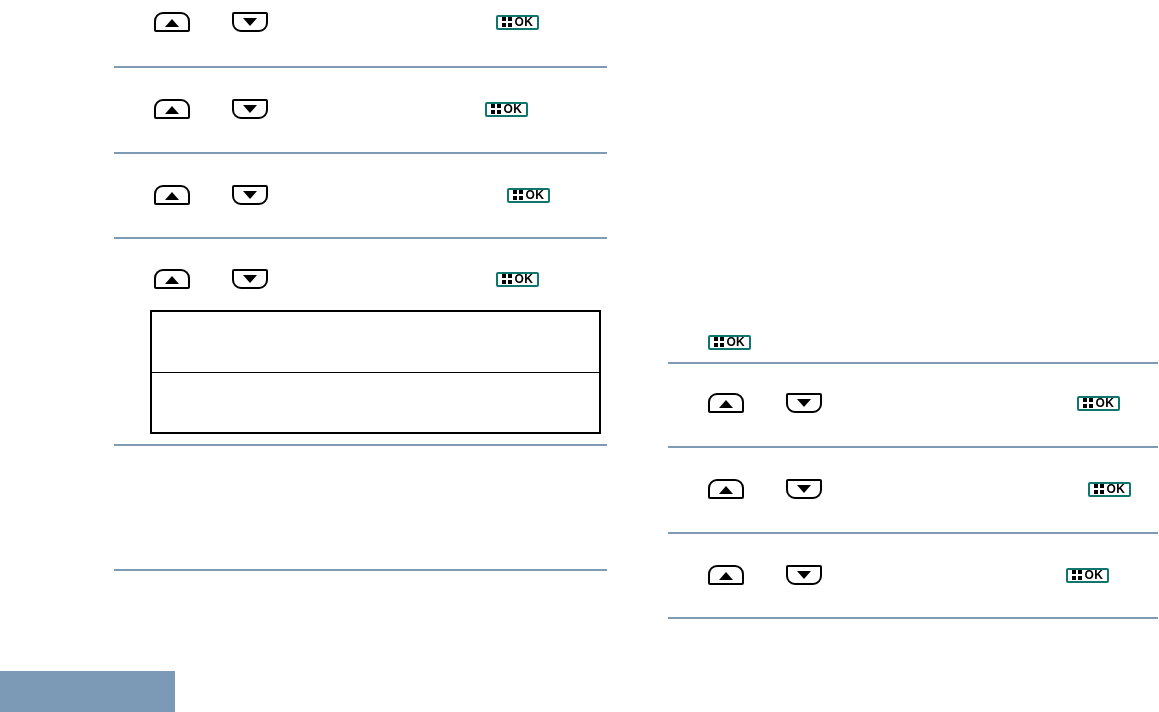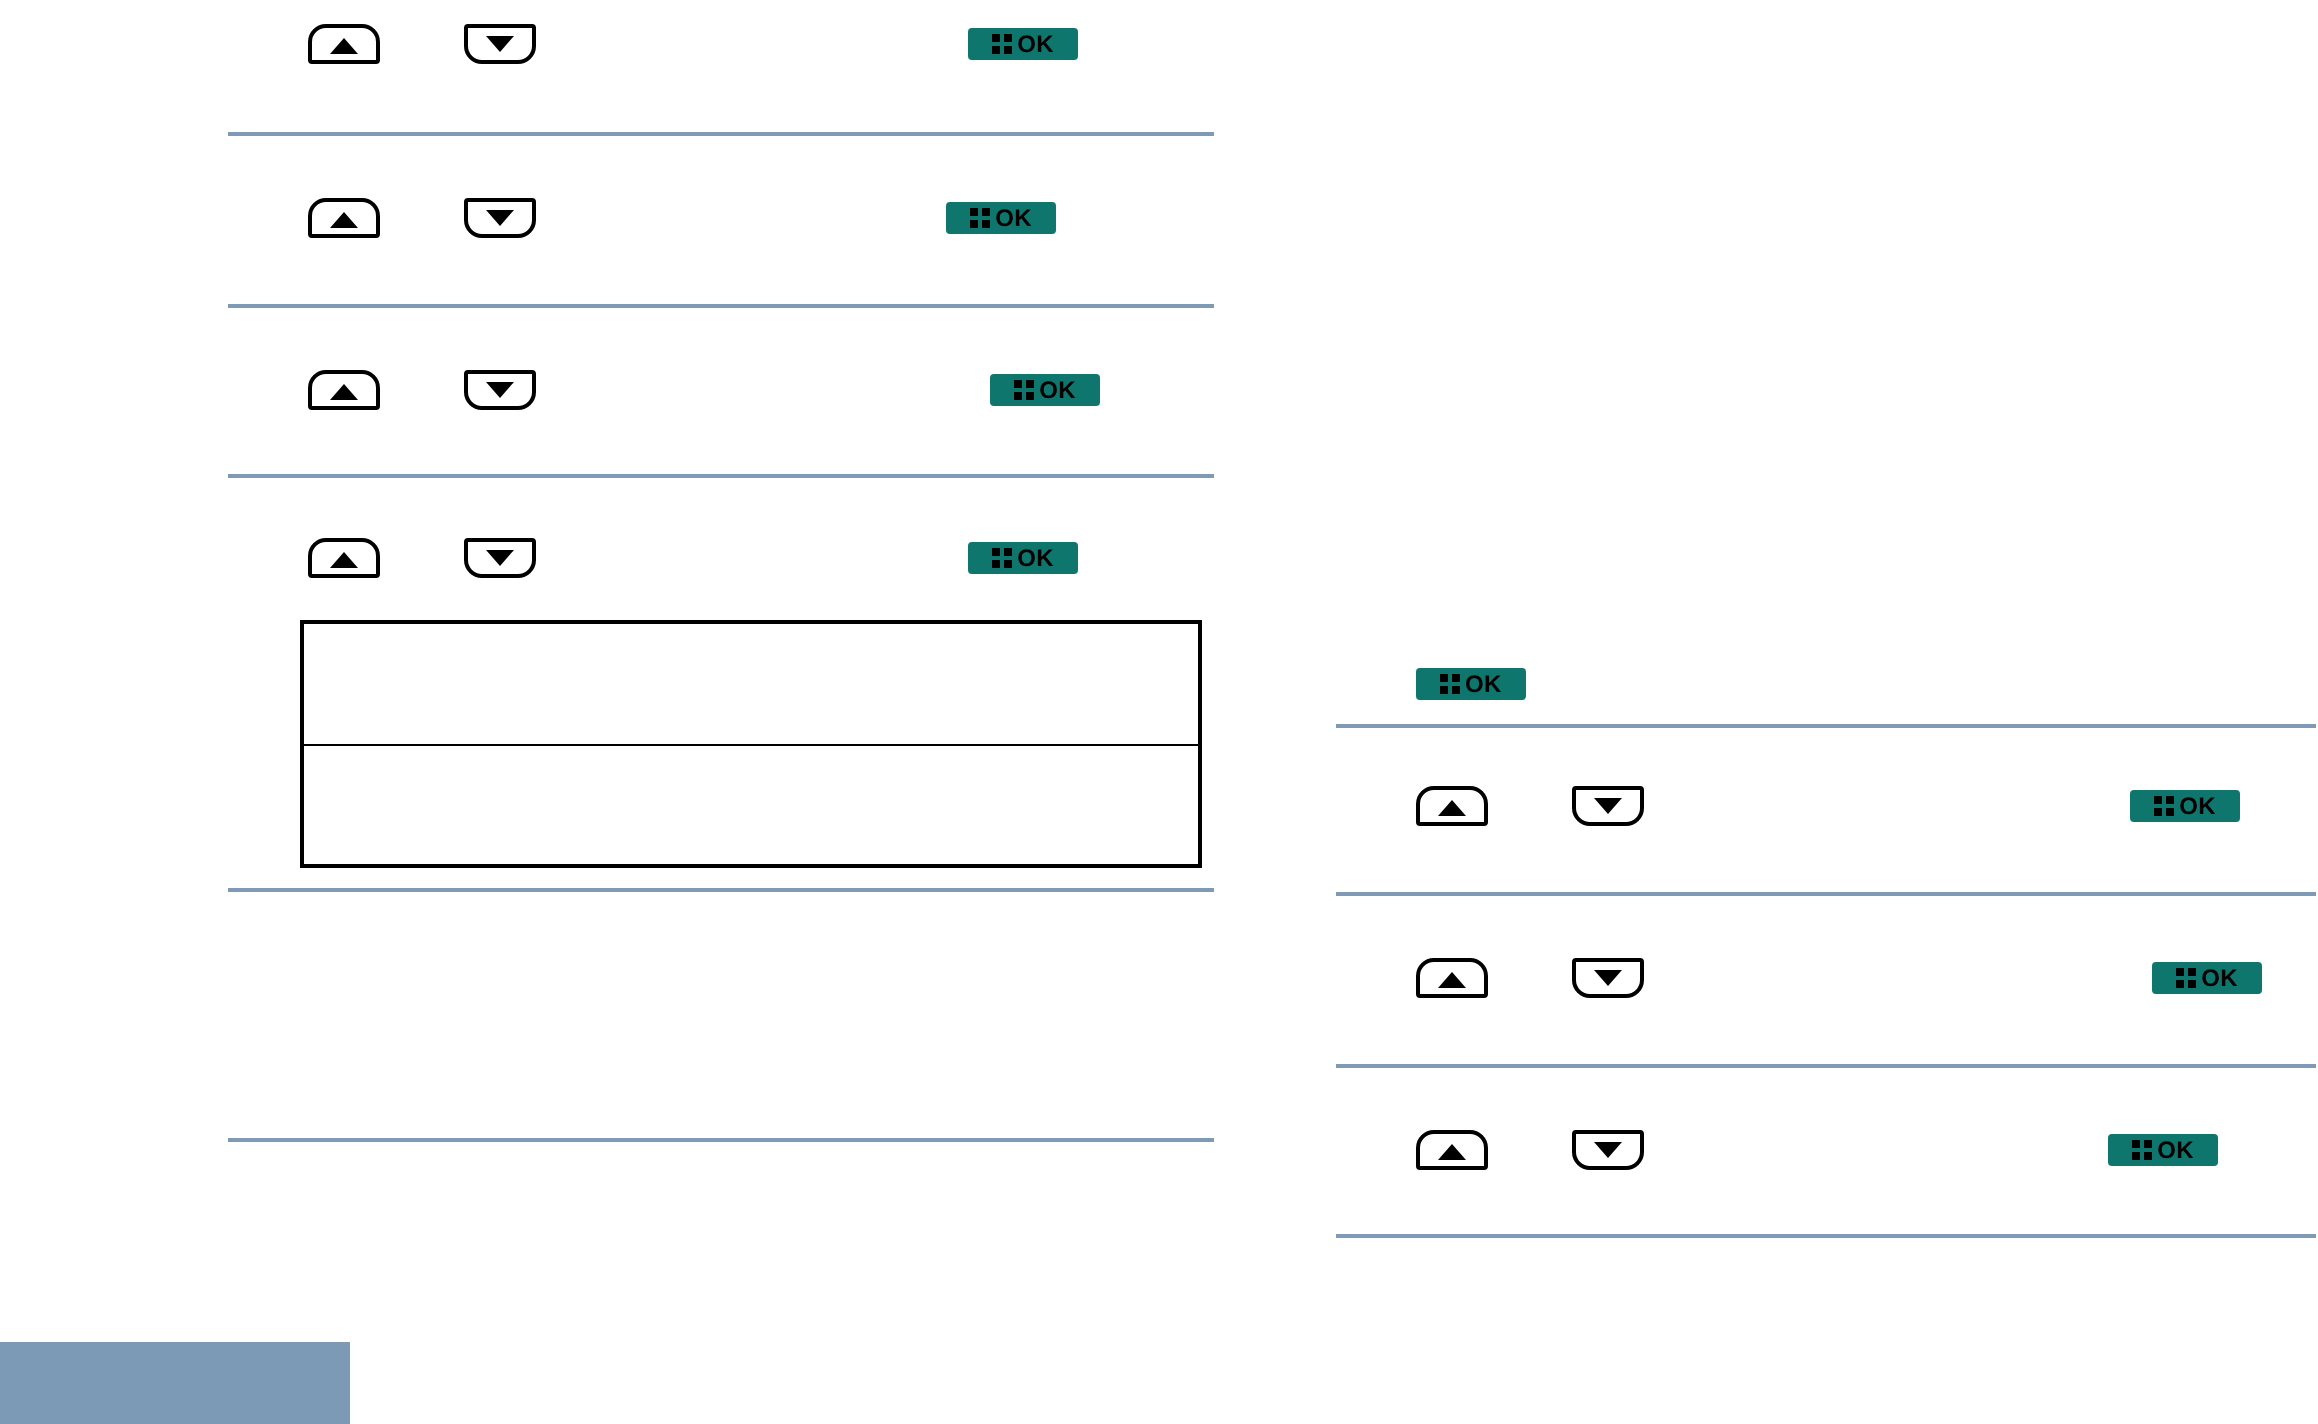--- a/index.html
+++ b/index.html
@@ -98,21 +98,21 @@
 
   
   .okbtn {
     display: inline-flex;
     align-items: center;
     justify-content: flex-start;
     gap: 3px;
     height: 15px;
     padding: 0 4px;
     box-sizing: border-box;
-    border: 8px solid #0f766e;
+    border: 2px solid #0f766e;
     background: #ffffff;
     border-radius: 2px;
   }
   .okbtn .grid {
     display: grid;
     grid-template-columns: 4px 4px;
     grid-template-rows: 4px 4px;
     gap: 1.5px;
   }
   .okbtn .grid i {

